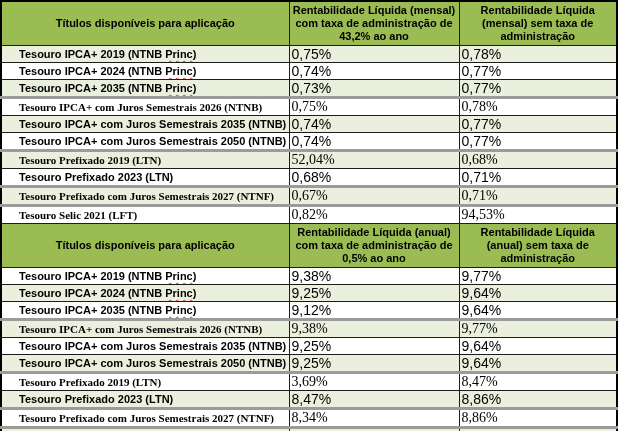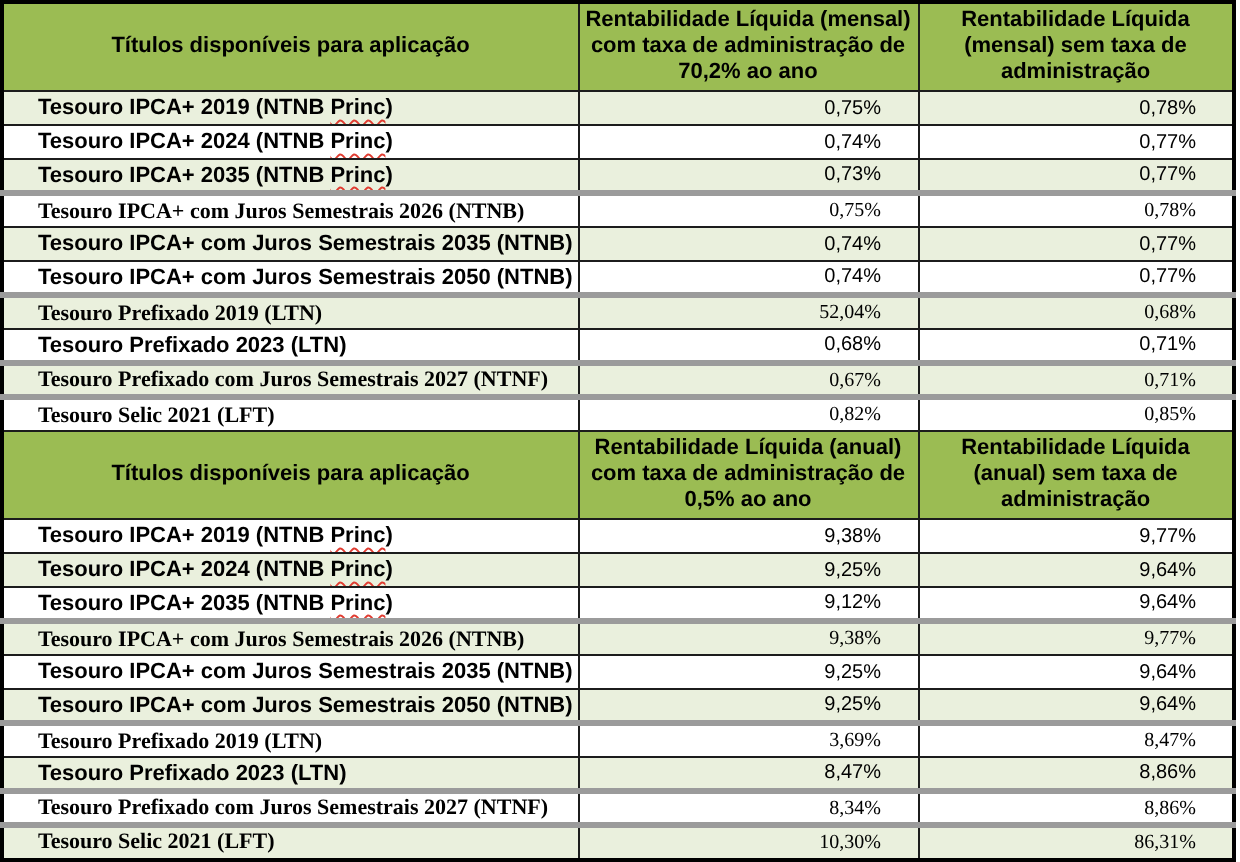--- a/index.html
+++ b/index.html
@@ -43,25 +43,25 @@
   tr.row.sep td { border-top: 3px solid var(--group-separator, #9b9b9b); font-family: Liberation Serif, serif; }
   td.label {
     font-size: 11px;
     font-weight: bold;
     text-align: left;
     padding: 0 2px 0 17px;
     white-space: nowrap;
     vertical-align: middle;
   }
   td.val {
-    font-size: 10px;
+    font-size: 14px;
     font-weight: normal;
-    text-align: right;
+    text-align: left;
     vertical-align: middle;
-    padding: 0 18px;
+    padding: 0 2px;
   }
   .squiggle {
     text-decoration: underline;
     text-decoration-style: wavy;
     text-decoration-color: var(--spellcheck-red, #e03c31);
     text-decoration-thickness: 1px;
     text-underline-offset: 2px;
   }
 </style>
 </head>
@@ -72,21 +72,21 @@
     <colgroup>
       <col style="width:288px">
       <col style="width:170px">
       <col style="width:158px">
     </colgroup>
     <tbody>
   <tr class="header-row">
     <th class="h-label">Títulos disponíveis para aplicação</th>
     <th>Rentabilidade Líquida (mensal)
 com taxa de administração de
-70,2% ao ano</th>
+43,2% ao ano</th>
     <th>Rentabilidade Líquida
 (mensal) sem taxa de
 administração</th>
   </tr>
 
   <tr class="row green">
     <td class="label"><span>Tesouro IPCA+ 2019 (NTNB </span><span class="squiggle">Princ</span><span>)</span></td>
     <td class="val">0,75%</td>
     <td class="val">0,78%</td>
   </tr>
@@ -135,21 +135,21 @@
 
   <tr class="row green sep">
     <td class="label"><span>Tesouro Prefixado com Juros Semestrais 2027 (NTNF)</span><span class="squiggle"></span><span></span></td>
     <td class="val">0,67%</td>
     <td class="val">0,71%</td>
   </tr>
 
   <tr class="row white sep">
     <td class="label"><span>Tesouro Selic 2021 (LFT)</span><span class="squiggle"></span><span></span></td>
     <td class="val">0,82%</td>
-    <td class="val">0,85%</td>
+    <td class="val">94,53%</td>
   </tr>
 
   <tr class="header-row">
     <th class="h-label">Títulos disponíveis para aplicação</th>
     <th>Rentabilidade Líquida (anual)
 com taxa de administração de
 0,5% ao ano</th>
     <th>Rentabilidade Líquida
 (anual) sem taxa de
 administração</th>

